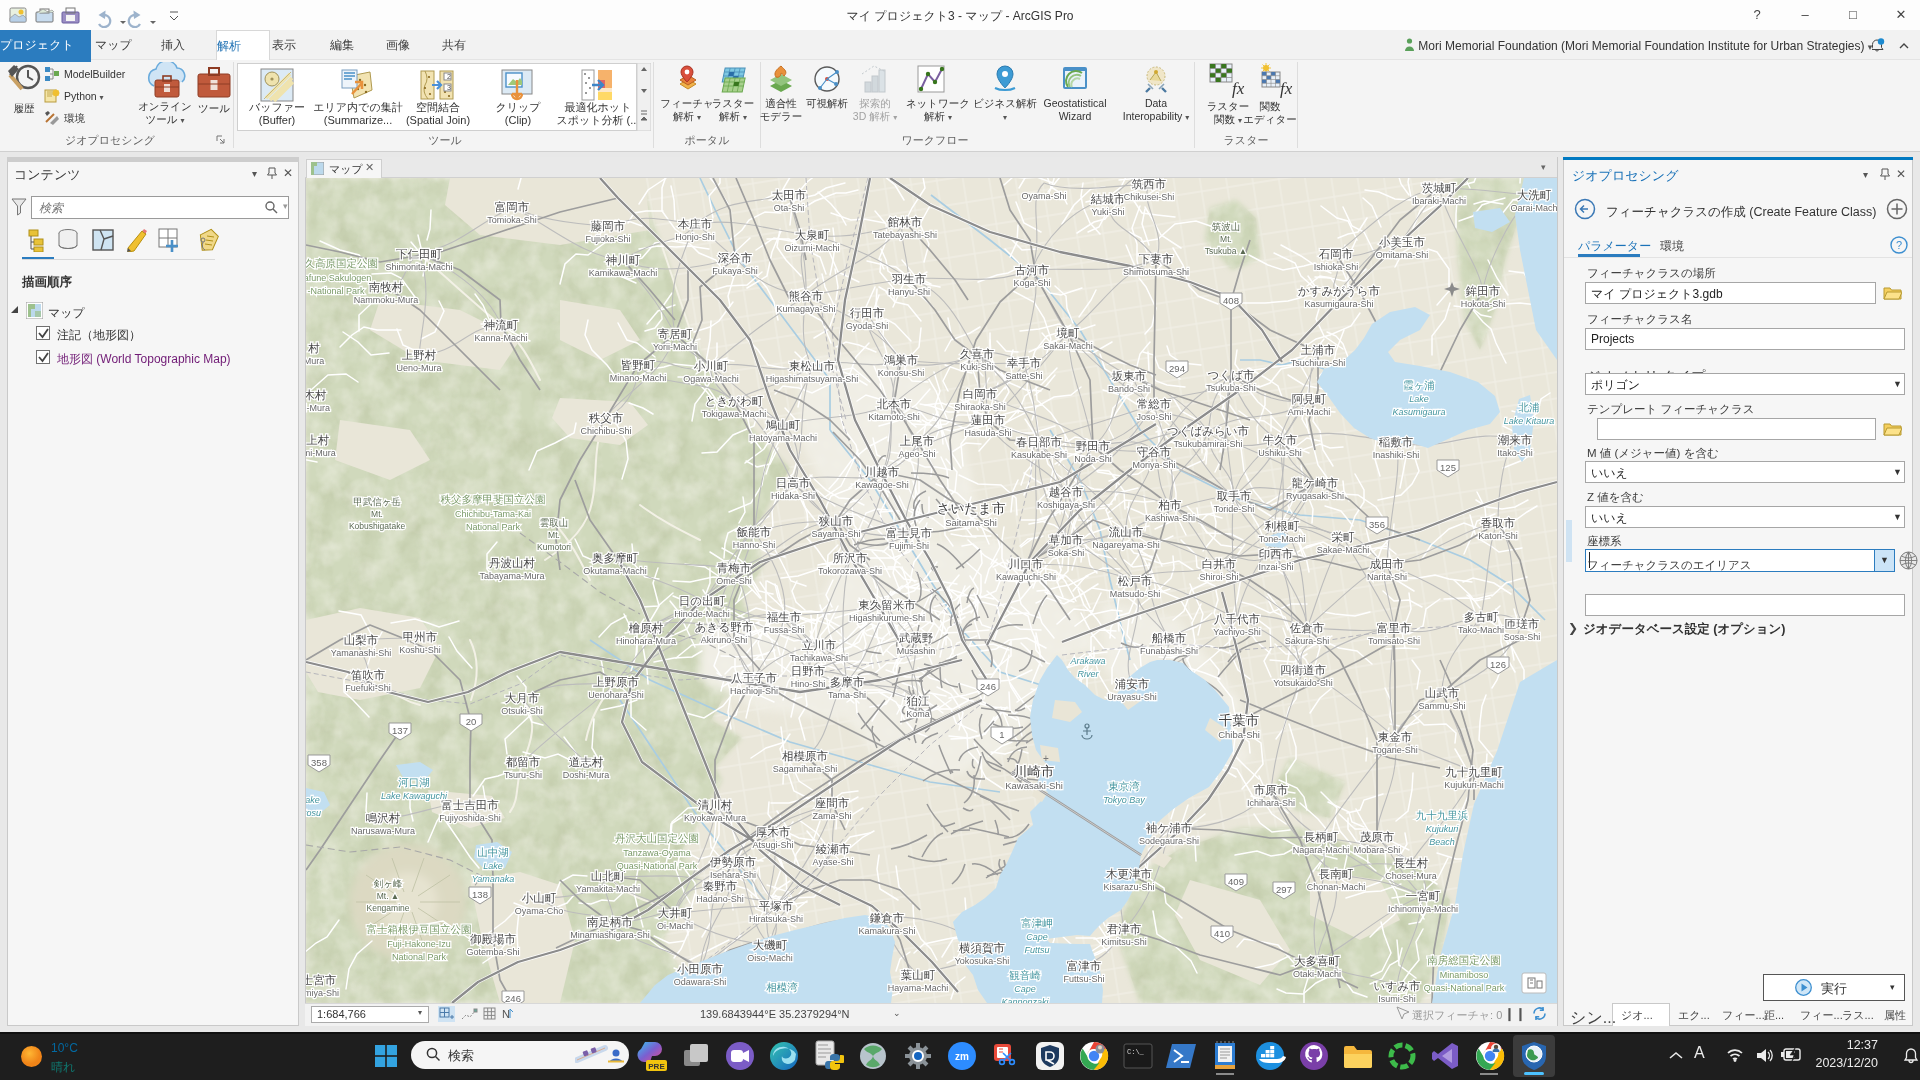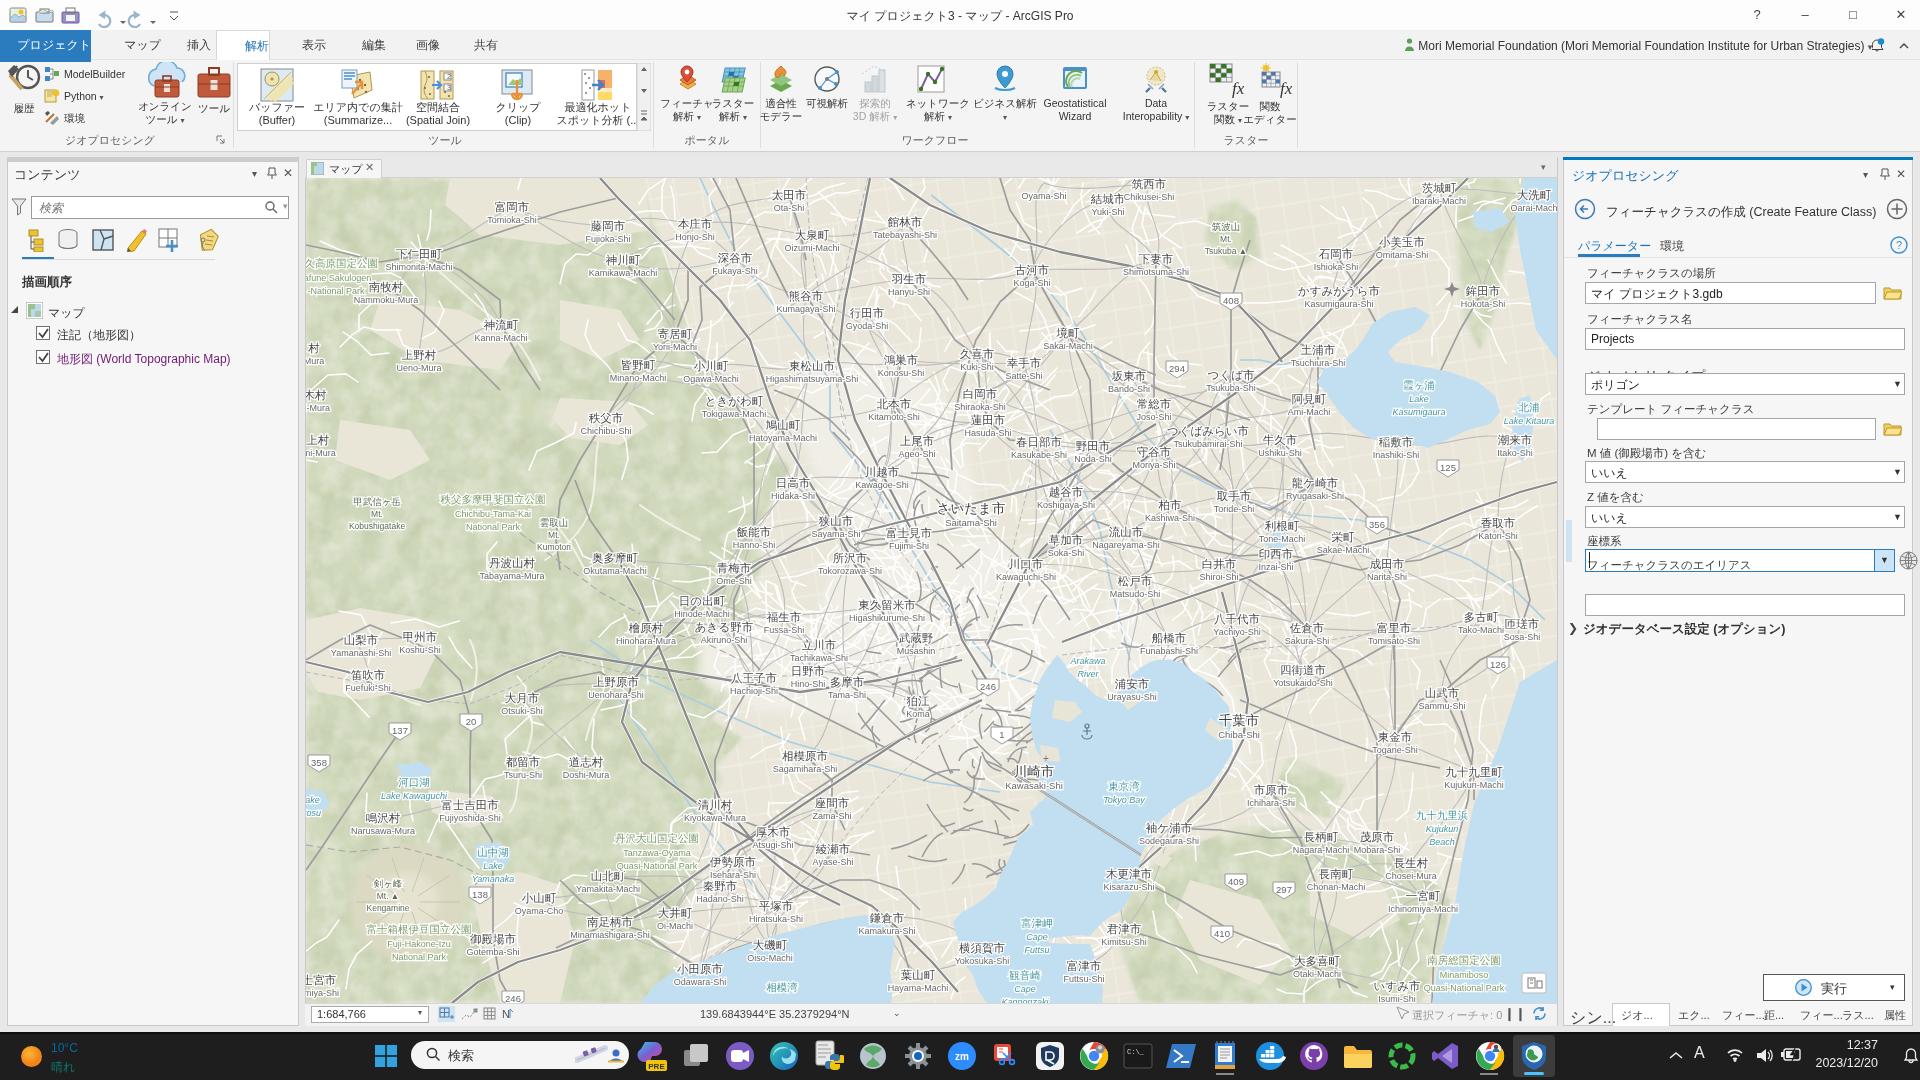--- a/index.html
+++ b/index.html
@@ -1,21 +1,21 @@
 <!DOCTYPE html>
 <html><head><meta charset="utf-8">
 <style>
 *{margin:0;padding:0;box-sizing:border-box}
 html,body{width:1920px;height:1080px;overflow:hidden;font-family:"Liberation Sans",sans-serif;background:#e8e8e8}
 .abs{position:absolute}
 #titlebar{left:0;top:0;width:1920px;height:30px;background:#fdfdfd}
 #title{left:0;top:8px;width:1920px;text-align:center;font-size:12px;color:#333}
 .winbtn{top:0;width:46px;height:30px;text-align:center;line-height:30px;font-size:13px;color:#444}
 #tabrow{left:0;top:30px;width:1920px;height:30px;background:#f2f2f2;border-bottom:1px solid #e4e4e4}
-.tab{top:30px;height:30px;line-height:30px;font-size:12px;color:#3c3c3c;text-align:right}
+.tab{top:30px;height:30px;line-height:30px;font-size:12px;color:#3c3c3c;text-align:left}
 #tab-proj{left:0;width:91px;background:#2b7cbf;color:#fff}
 #tab-sel{left:216px;width:54px;background:#fff;color:#2474b5;border:1px solid #d8d8d8;border-bottom:none}
 #ribbon{left:0;top:60px;width:1920px;height:92px;background:#f4f4f4;border-bottom:1px solid #d0d0d0}
 .rsep{top:62px;width:1px;height:86px;background:#ddd}
 .glabel{top:133px;height:14px;font-size:11px;color:#5f5f5f;text-align:center}
 .btxt{font-size:10.5px;color:#333;text-align:center;line-height:13px}
 .gallery{left:237px;top:63px;width:400px;height:68px;background:#fff;border:1px solid #cfcfcf}
 .gitem{top:101px;font-size:11px;color:#333;text-align:center;line-height:13px}
 #acct{top:38px;left:1404px;font-size:12px;color:#333}
 </style></head><body>
@@ -436,21 +436,21 @@
 <div class="abs" style="left:1587px;top:368px;font-size:14px;color:#3c3c3c">ジオメトリ タイプ</div>
 <div class="abs" style="left:1585px;top:373px;width:320px;height:22px;background:#fff;border:1px solid #a6a6a6"></div>
 <div class="abs" style="left:1591px;top:377px;font-size:12px;color:#222">ポリゴン</div>
 <div class="abs" style="left:1893px;top:379px;font-size:9px;color:#333">▼</div>
 <div class="abs" style="left:1587px;top:402px;font-size:11.5px;color:#3c3c3c">テンプレート フィーチャクラス</div>
 <div class="abs" style="left:1597px;top:418px;width:279px;height:22px;background:#fff;border:1px solid #a6a6a6"></div>
 <svg class="abs" style="left:1883px;top:421px" width="19" height="16" viewBox="0 0 19 16">
     <path d="M1 3 h6 l1.5 2 H18 v9 H1z" fill="#f5cf5e" stroke="#b89a30"></path>
     <path d="M1 14 l3-7 h15 l-3 7z" fill="#fce28a" stroke="#b89a30"></path>
   </svg>
-<div class="abs" style="left:1587px;top:446px;font-size:11.5px;color:#3c3c3c">M 値 (御殿場市) を含む</div>
+<div class="abs" style="left:1587px;top:446px;font-size:11.5px;color:#3c3c3c">M 値 (メジャー値) を含む</div>
 <div class="abs" style="left:1585px;top:461px;width:320px;height:22px;background:#fff;border:1px solid #a6a6a6"></div>
 <div class="abs" style="left:1591px;top:465px;font-size:12px;color:#222">いいえ</div>
 <div class="abs" style="left:1893px;top:467px;font-size:9px;color:#333">▼</div>
 <div class="abs" style="left:1587px;top:490px;font-size:11.5px;color:#3c3c3c">Z 値を含む</div>
 <div class="abs" style="left:1585px;top:506px;width:320px;height:22px;background:#fff;border:1px solid #a6a6a6"></div>
 <div class="abs" style="left:1591px;top:510px;font-size:12px;color:#222">いいえ</div>
 <div class="abs" style="left:1893px;top:512px;font-size:9px;color:#333">▼</div>
 <div class="abs" style="left:1566px;top:520px;width:6px;height:42px;background:#cfe3f3"></div>
 <div class="abs" style="left:1587px;top:534px;font-size:11.5px;color:#3c3c3c">座標系</div>
 <div class="abs" style="left:1585px;top:549px;width:310px;height:23px;background:#fff;border:1px solid #2b7cbf"></div>

